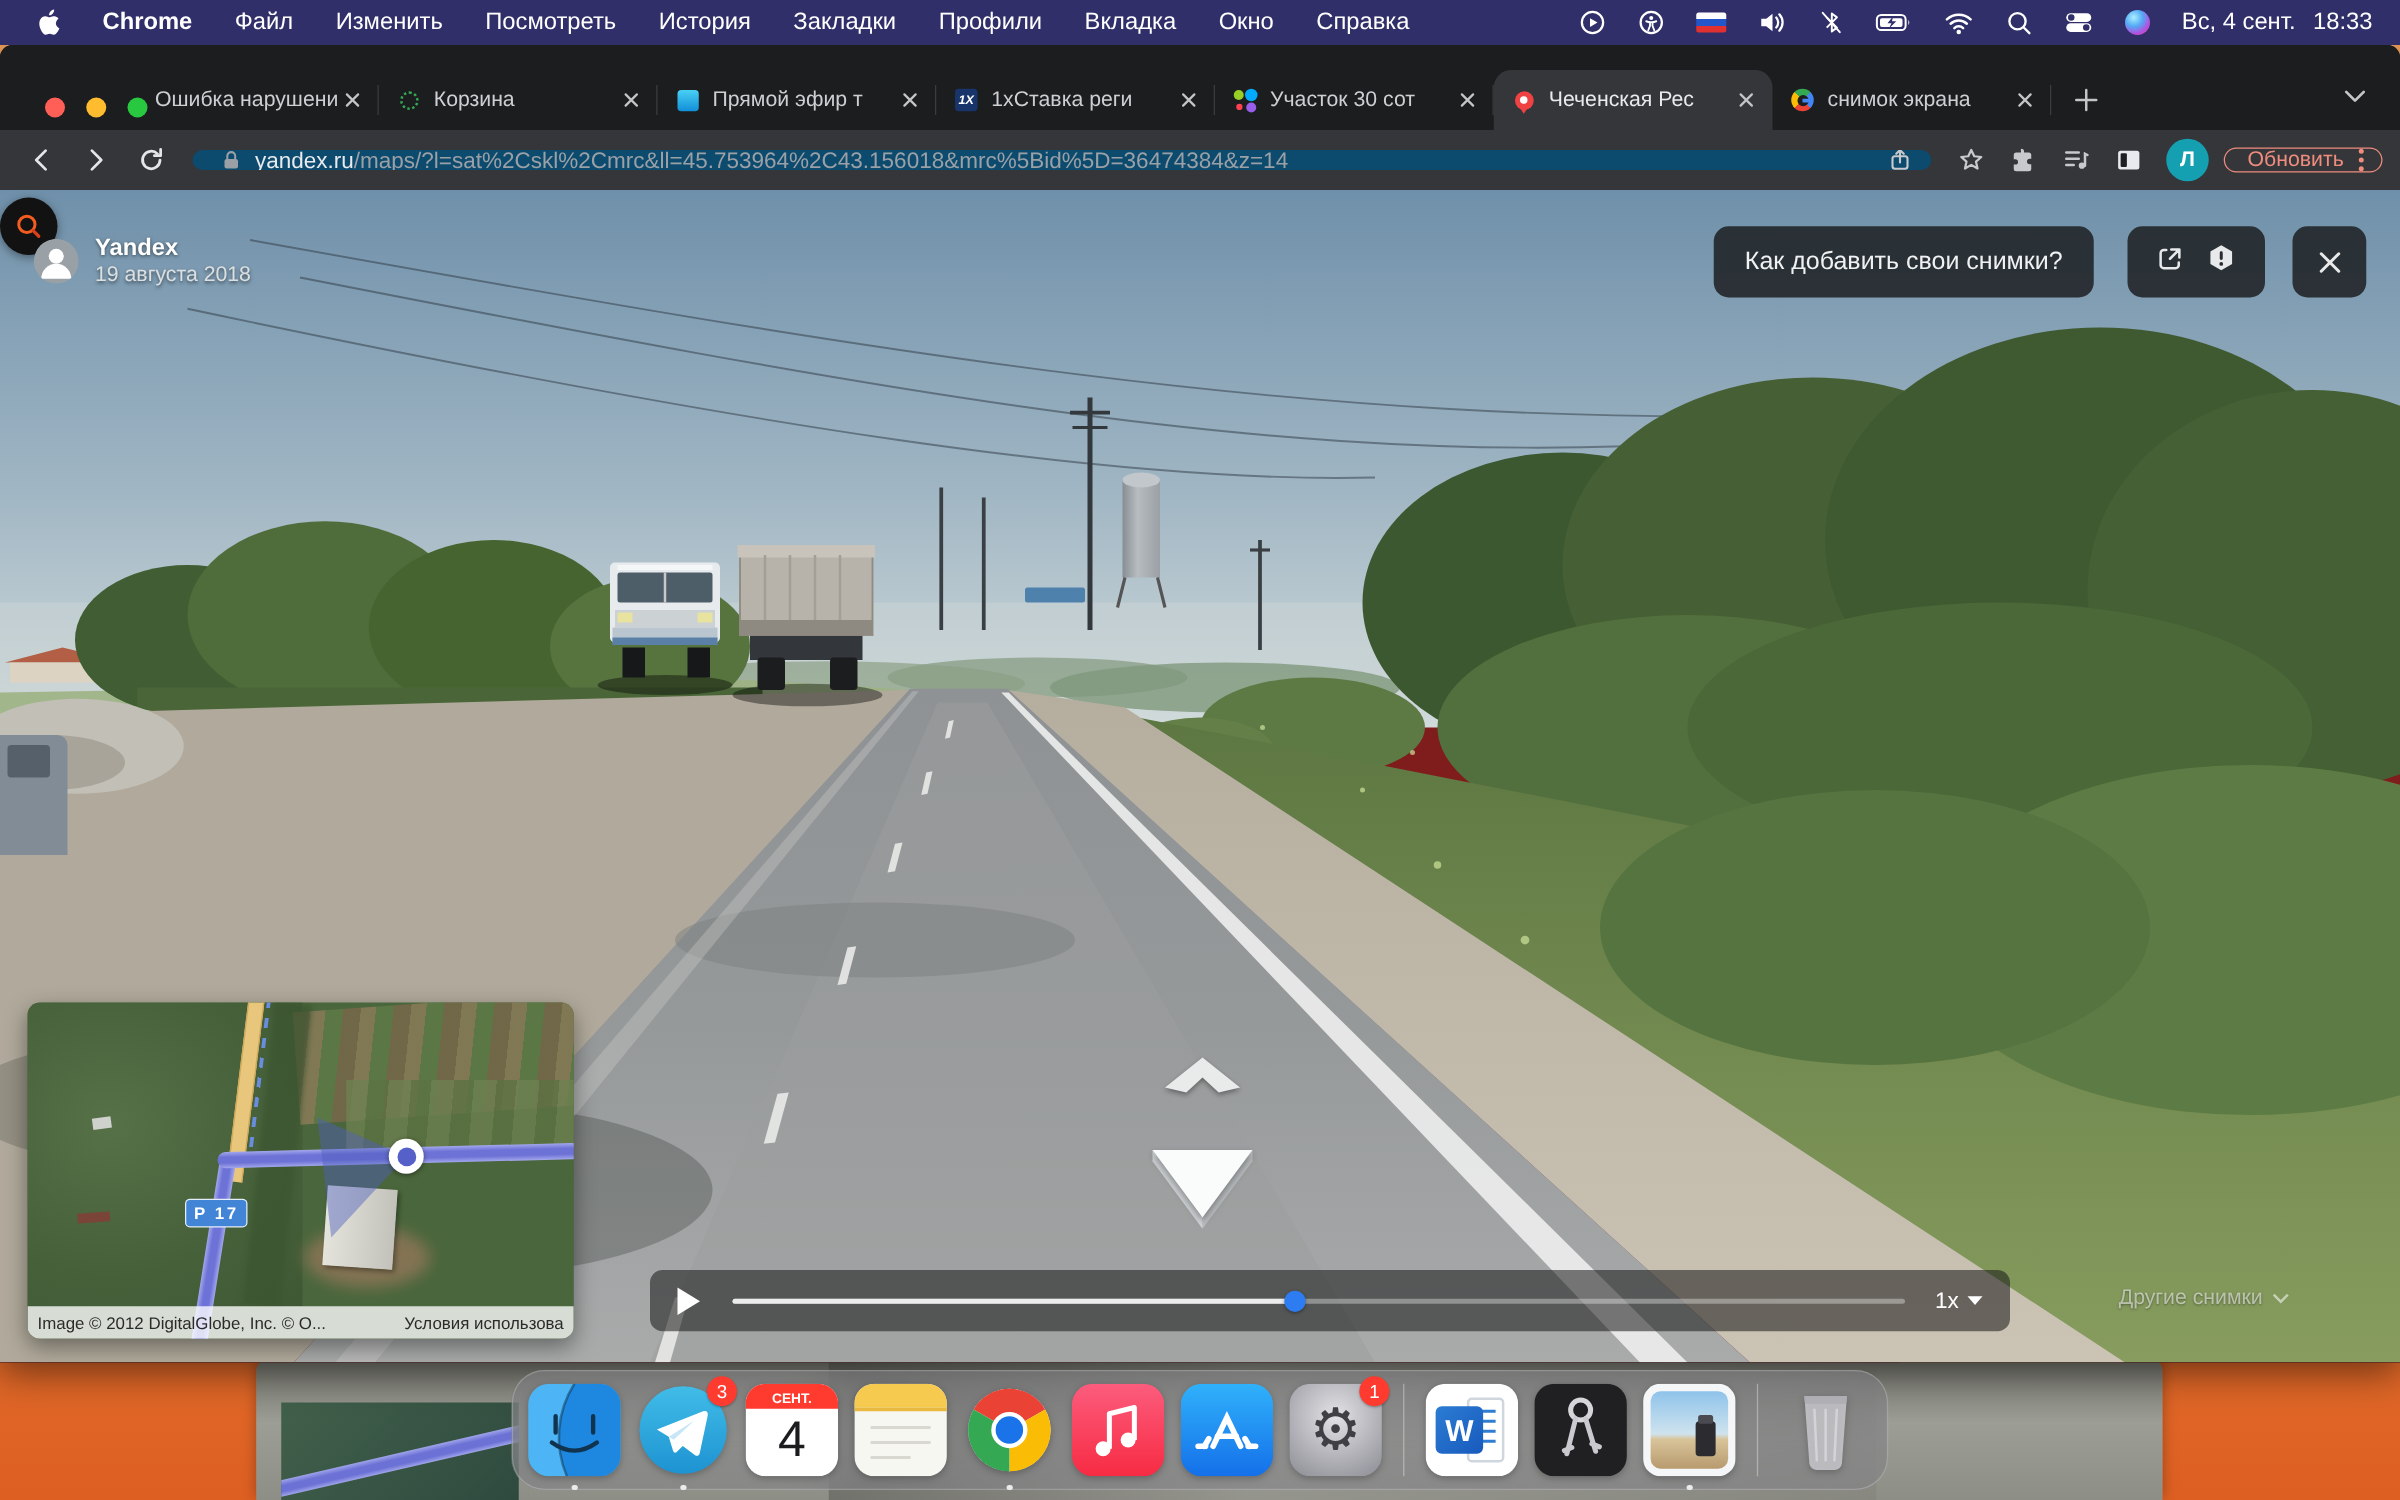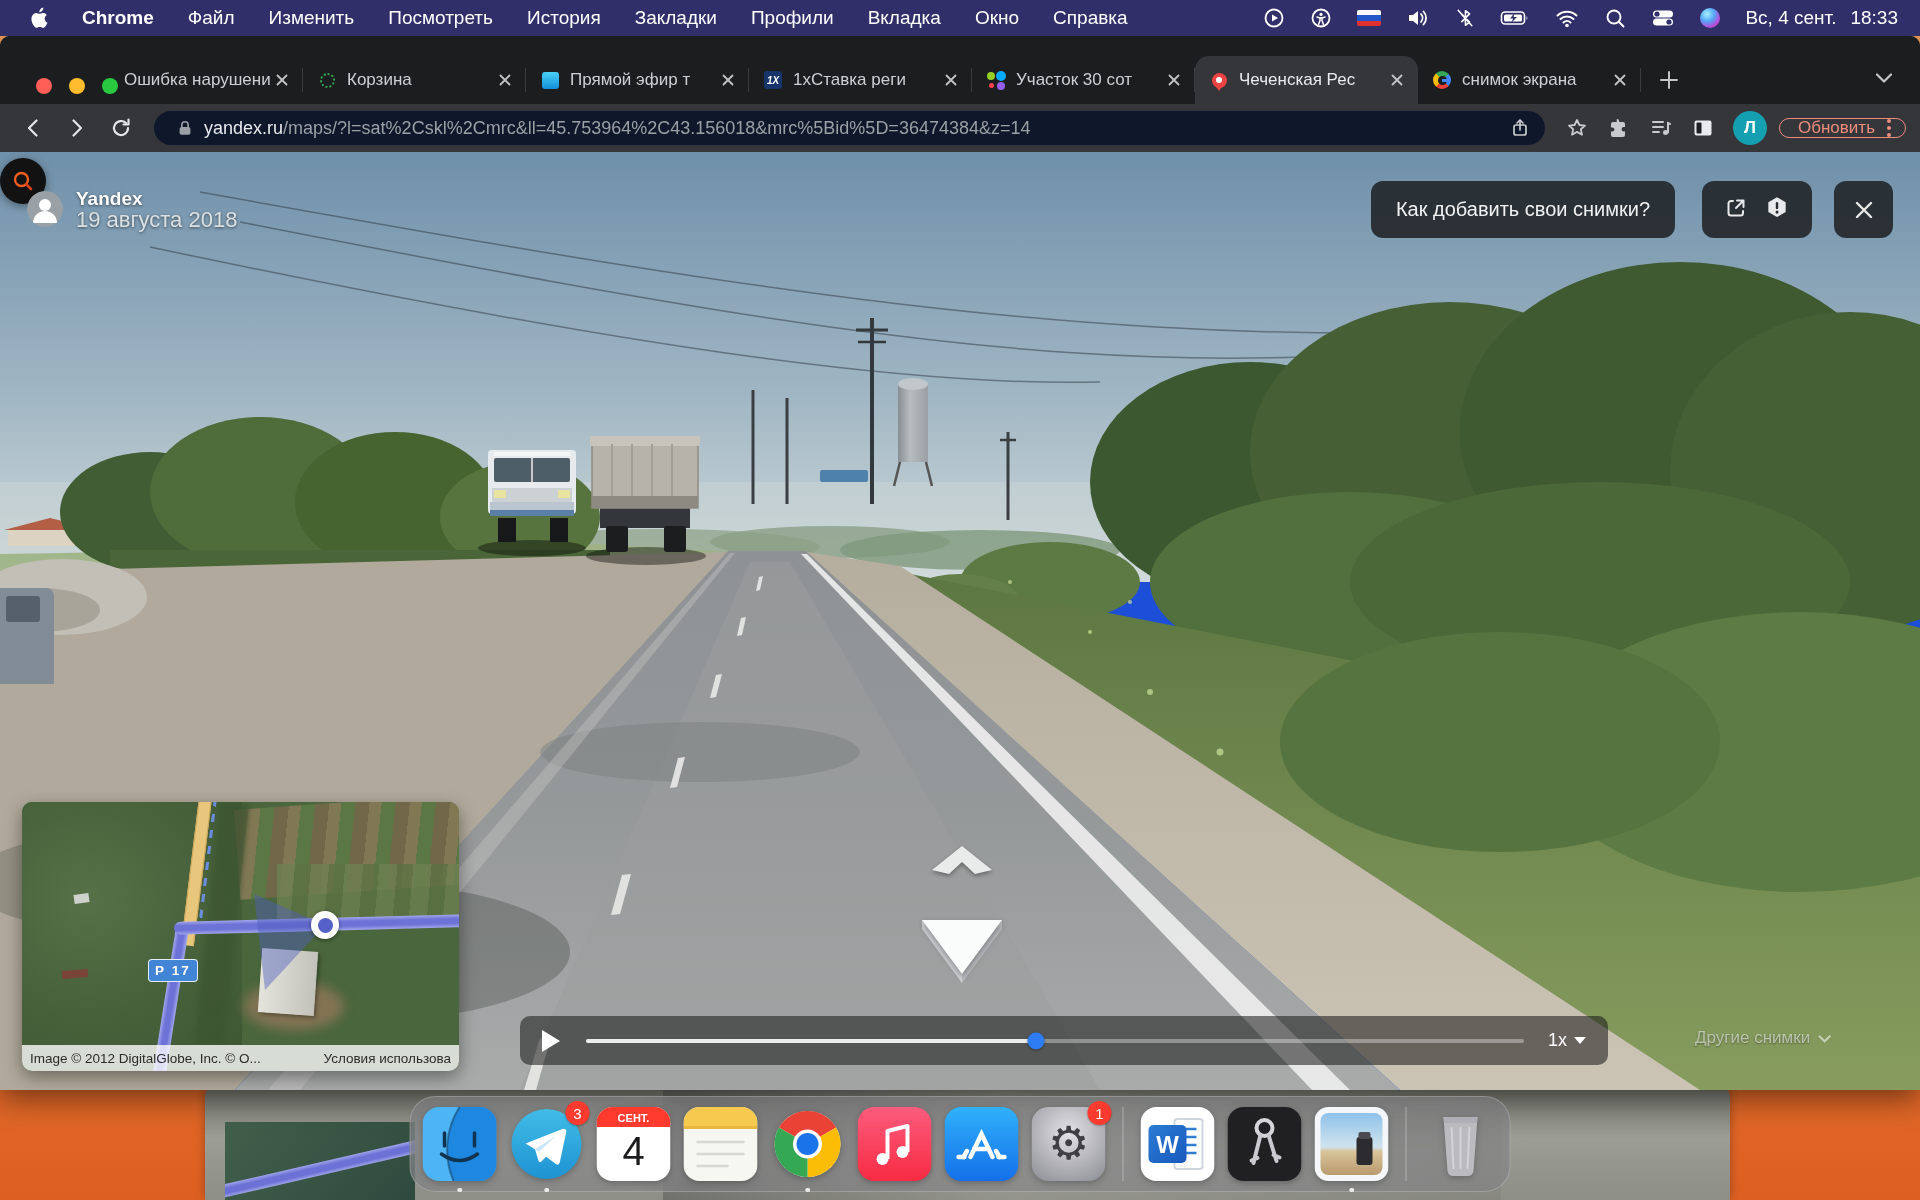--- a/index.html
+++ b/index.html
@@ -55,41 +55,41 @@
   .fv-pin { width:15px; height:15px; background:#ef4343; border-radius:50%; position:relative; display:block; }
   .fv-pin::before { content:""; position:absolute; left:4.5px; top:4.5px; width:6px; height:6px; background:#fff; border-radius:50%; }
   .fv-pin::after { content:""; position:absolute; left:3.5px; top:12px; border-left:4px solid transparent; border-right:4px solid transparent; border-top:6px solid #ef4343; }
   .fv-google { width:18px; height:18px; border-radius:50%; background:conic-gradient(from 45deg,#4285f4 0 25%,#ea4335 25% 50%,#fbbc05 50% 75%,#34a853 75% 100%); position:relative; display:block; }
   .fv-google::before { content:""; position:absolute; inset:4.5px; background:#1c1d1f; border-radius:50%; }
   .fv-google::after { content:""; position:absolute; right:1px; top:7.5px; width:8px; height:3.5px; background:#4285f4; }
 
   
   .toolbar { height:48px; background:#35363a; display:flex; align-items:center; padding:0 14px; gap:6px; }
   .nav-btn { width:38px; height:38px; display:flex; align-items:center; justify-content:center; border-radius:50%; flex:0 0 auto; }
-  .omnibox { flex:1; height:34px; margin:0 8px; background:#0f172a; border-radius:17px; display:flex; align-items:center; padding:0 14px; overflow:hidden; }
+  .omnibox { flex:1; height:16px; margin:0 8px; background:#0c4a6e; border-radius:17px; display:flex; align-items:center; padding:0 14px; overflow:hidden; }
   .omnibox .lock { margin:0 10px 0 8px; flex:0 0 auto; display:flex; }
   .url { font-size:18px; white-space:nowrap; overflow:hidden; flex:1; }
   .url .domain { color:#e8eaed; }
   .url .path { color:#9aa0a6; }
   .omni-share { flex:0 0 auto; display:flex; margin-left:10px; }
   .tb-icon { width:36px; height:36px; display:flex; align-items:center; justify-content:center; flex:0 0 auto; border-radius:50%; }
   .avatar { width:34px; height:34px; border-radius:50%; background:#15a0b2; color:#fff; font-size:17px; font-weight:bold; display:flex; align-items:center; justify-content:center; flex:0 0 auto; margin:0 6px; }
   .update-pill { height:20px; border:1.5px solid #ee8c7d; border-radius:18px; color:#ee8c7d; font-size:17px; display:flex; align-items:center; gap:12px; padding:0 10px 0 18px; flex:0 0 auto; }
   .update-pill .dots { display:flex; flex-direction:column; gap:3px; padding-right:4px; }
   .update-pill .dots i { width:4px; height:4px; border-radius:50%; background:#ee8c7d; display:block; }
 
   
-  .content { position:relative; width:1920px; height:938px; background:#1d4ed8; overflow:hidden;text-decoration:underline; }
+  .content { position:relative; width:1920px; height:938px; background:#7f1d1d; overflow:hidden;text-decoration:underline; }
   .scene { position:absolute; inset:0; }
 
   .search-fab { position:absolute; left:0px; top:6px; width:46px; height:46px; border-radius:50%; background:#121212; display:flex; align-items:center; justify-content:center; box-shadow:0 2px 8px rgba(0,0,0,.4); }
   .author { position:absolute; left:27px; top:36px; display:flex; gap:13px; align-items:center; text-shadow:0 1px 3px rgba(0,0,0,.55); }
   .author .avatar-img { width:36px; height:36px; border-radius:50%; overflow:hidden; flex:0 0 auto; }
   .author .a-name { color:#fff; font-size:19px; font-weight:bold; line-height:22px; }
-  .author .a-date { color:#dbe0e2; font-size:22px; line-height:20px; }
+  .author .a-date { color:#dbe0e2; font-size:17px; line-height:20px; }
 
   .pill-btn { position:absolute; background:rgba(28,30,33,.85); border-radius:12px; color:#f0f1f2; display:flex; align-items:center; justify-content:center; }
   .add-photos { left:1371px; top:29px; width:304px; height:57px; font-size:20px; }
   .pan-actions { left:1702px; top:29px; width:110px; height:57px; gap:16px; }
   .pan-close { left:1834px; top:29px; width:59px; height:57px; }
 
   .pan-up { position:absolute; left:928px; top:691px; width:68px; height:38px; }
   .pan-down { position:absolute; left:918px; top:760px; width:88px; height:75px; }
 
   .other-snaps { position:absolute; left:1695px; top:876px; color:rgba(255,255,255,.55); font-size:17px; display:flex; align-items:center; gap:8px; text-shadow:0 1px 2px rgba(0,0,0,.4); }

